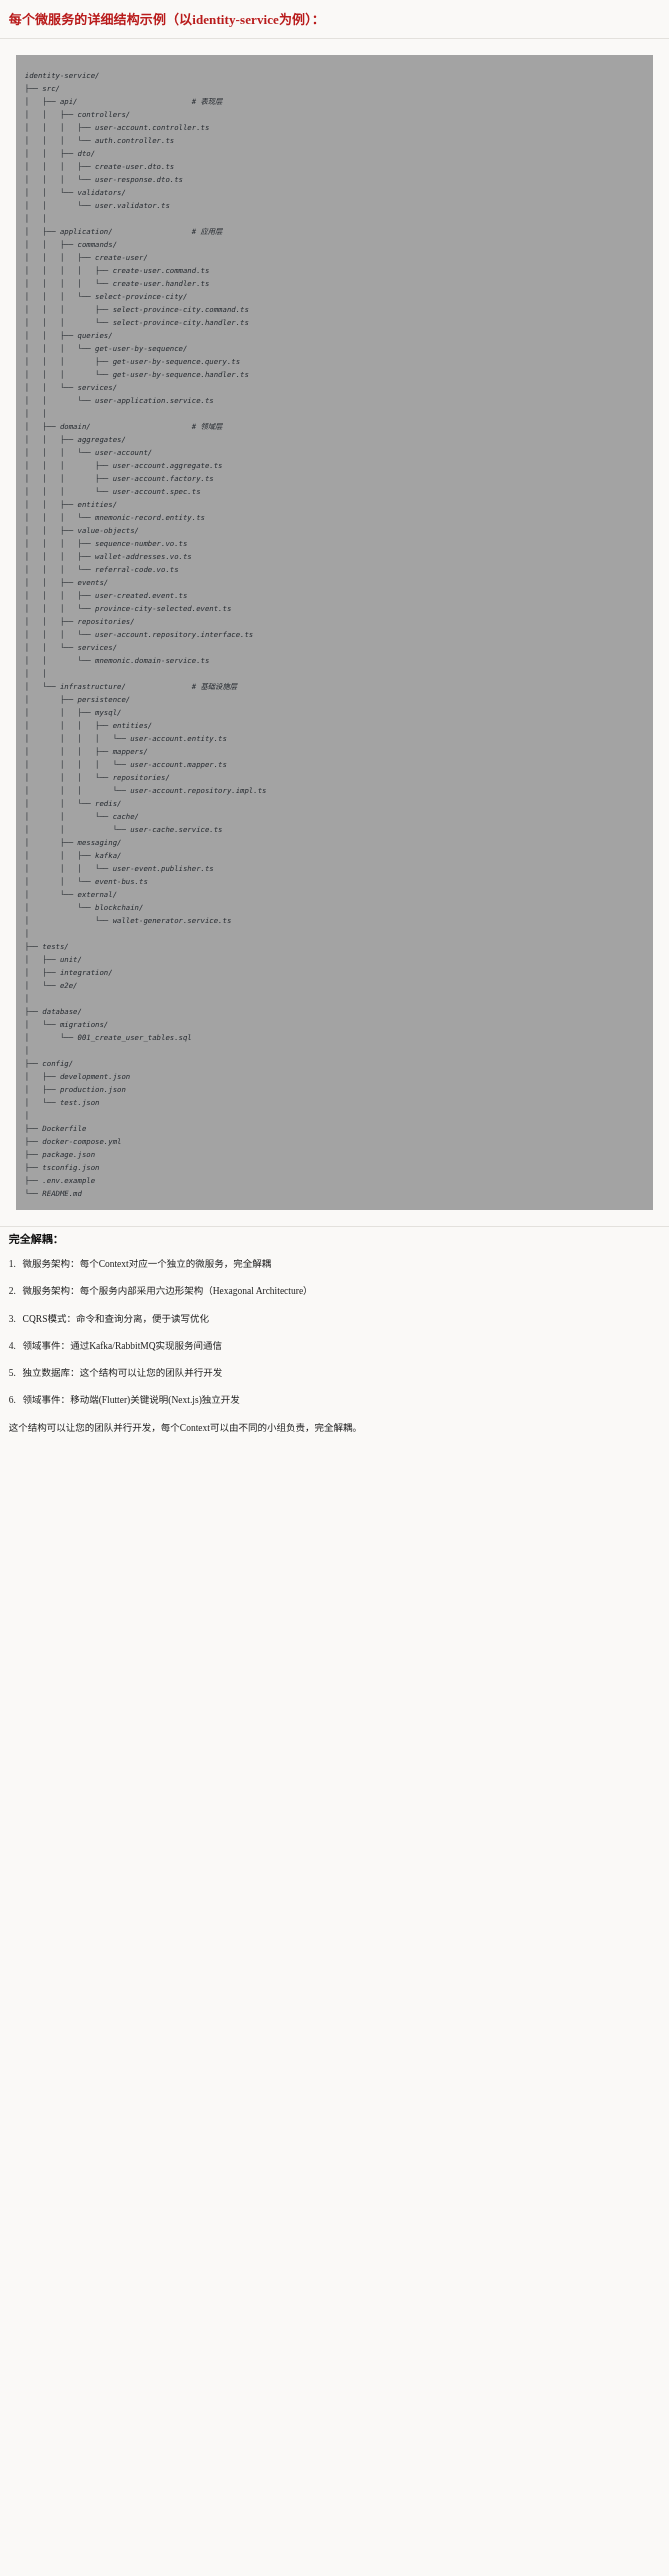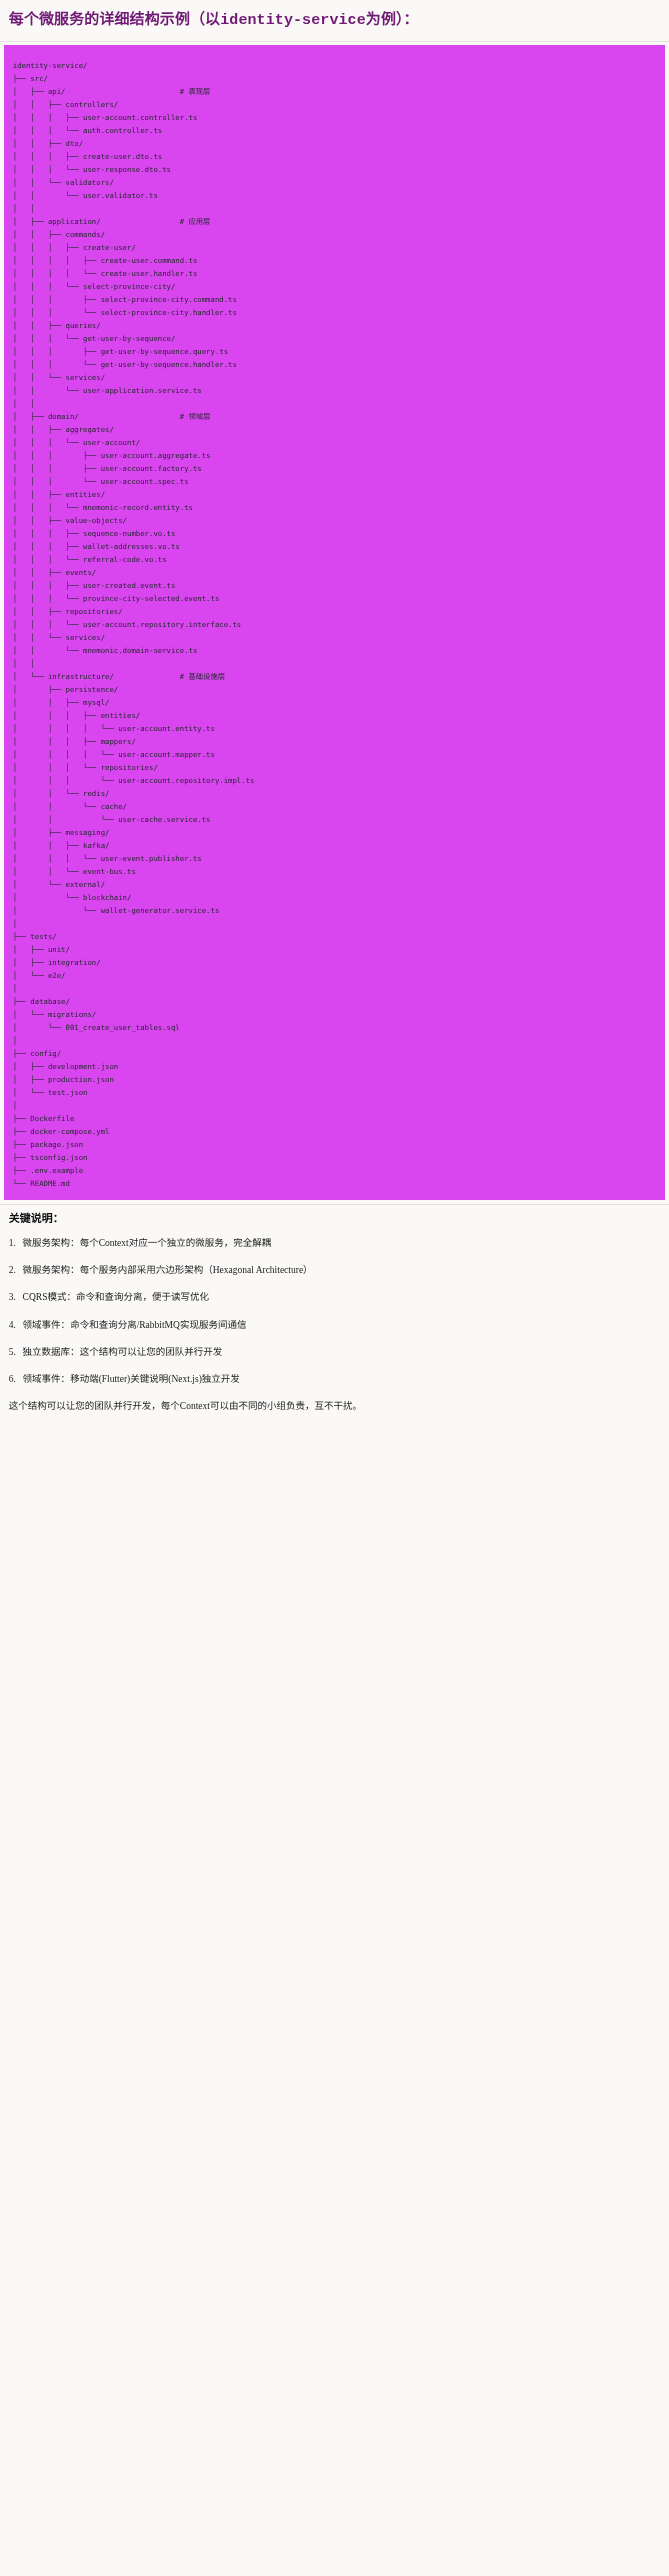--- a/index.html
+++ b/index.html
@@ -15,41 +15,42 @@
     -webkit-font-smoothing: antialiased;
   }
   .page {
     width: 669px;
     box-sizing: border-box;
     background: #faf9f7;
     padding: 0;
   }
   
   .doc-title {
-    font-family: Liberation Mono, monospace;
-    font-size: 15px;
+    font-family: Liberation Serif, serif;
+    font-size: 13px;
     font-weight: bold;
     line-height: 1.35;
-    color: #701a75;
+    color: #b91c1c;
     padding: 10.6px 8.8px 10px 8.8px;
     margin: 0;
     letter-spacing: 0.1px;
   }
   .rule {
     height: 0.6px;
     background: #e3e1dd;
     border: 0;
     margin: 0;
     width: 100%;
   }
   
   .tree-block {
-    background: #d946ef;
+    background: #a3a3a3;
     padding: 13.8px 8.8px 10px 8.8px;
-    margin: 4px;
+    margin: 16px;
+    font-style: italic;
   }
   pre.tree {
     font-family: "DejaVu Sans Mono", "Liberation Mono", monospace;
     font-size: 7.3px;
     line-height: 13px;
     color: #24292f;
     margin: 0;
     padding: 0;
     white-space: pre;
     letter-spacing: 0px;
@@ -200,40 +201,40 @@
 ├── docker-compose.yml
 ├── package.json
 ├── tsconfig.json
 ├── .env.example
 └── README.md</pre>
   </div>
 
   <hr class="rule">
 
   <div class="notes">
-    <div class="notes-title">关键说明：</div>
+    <div class="notes-title">完全解耦：</div>
 
     <ol class="notes-list">
       <li>
         <span class="nl-term">微服务架构</span><span class="nl-desc">：</span><span class="nl-desc">每个Context对应一个独立的微服务，完全解耦</span>
       </li>
       <li>
         <span class="nl-term">微服务架构</span><span class="nl-desc">：</span><span class="nl-desc">每个服务内部采用六边形架构（Hexagonal Architecture）</span>
       </li>
       <li>
         <span class="nl-term">CQRS模式</span><span class="nl-desc">：</span><span class="nl-desc">命令和查询分离，便于读写优化</span>
       </li>
       <li>
-        <span class="nl-term">领域事件</span><span class="nl-desc">：</span><span class="nl-desc">命令和查询分离/RabbitMQ实现服务间通信</span>
+        <span class="nl-term">领域事件</span><span class="nl-desc">：</span><span class="nl-desc">通过Kafka/RabbitMQ实现服务间通信</span>
       </li>
       <li>
         <span class="nl-term">独立数据库</span><span class="nl-desc">：</span><span class="nl-desc">这个结构可以让您的团队并行开发</span>
       </li>
       <li>
         <span class="nl-term">领域事件</span><span class="nl-desc">：</span><span class="nl-desc">移动端(Flutter)关键说明(Next.js)独立开发</span>
       </li>
     </ol>
 
-    <div class="closing">这个结构可以让您的团队并行开发，每个Context可以由不同的小组负责，互不干扰。</div>
+    <div class="closing">这个结构可以让您的团队并行开发，每个Context可以由不同的小组负责，完全解耦。</div>
   </div>
 
 </div>
 
 
 </body></html>

